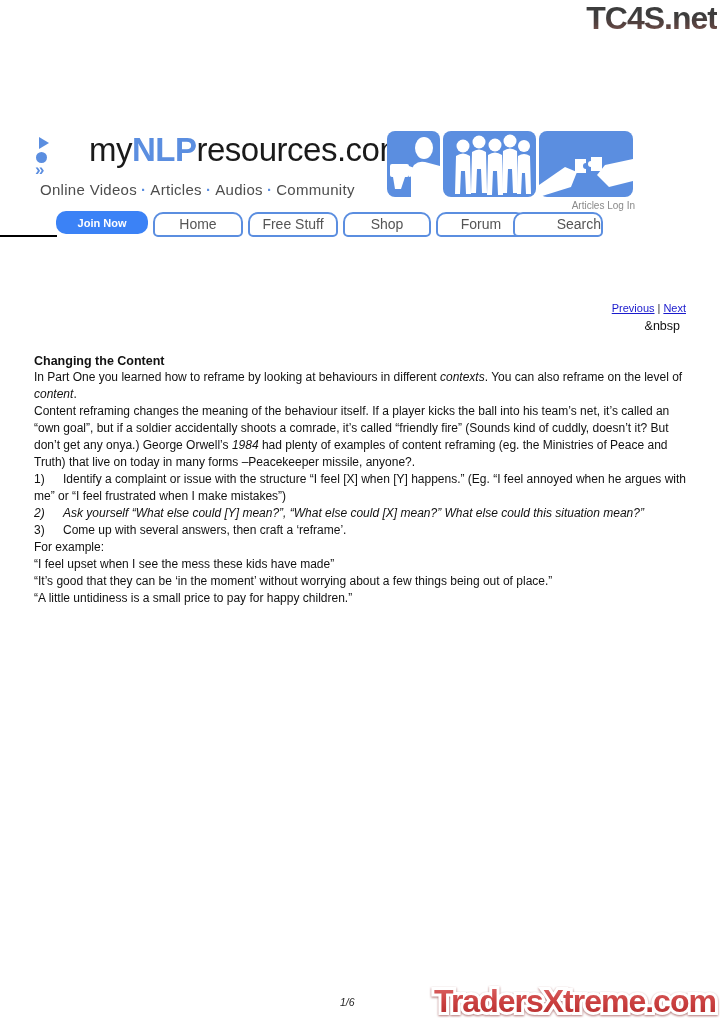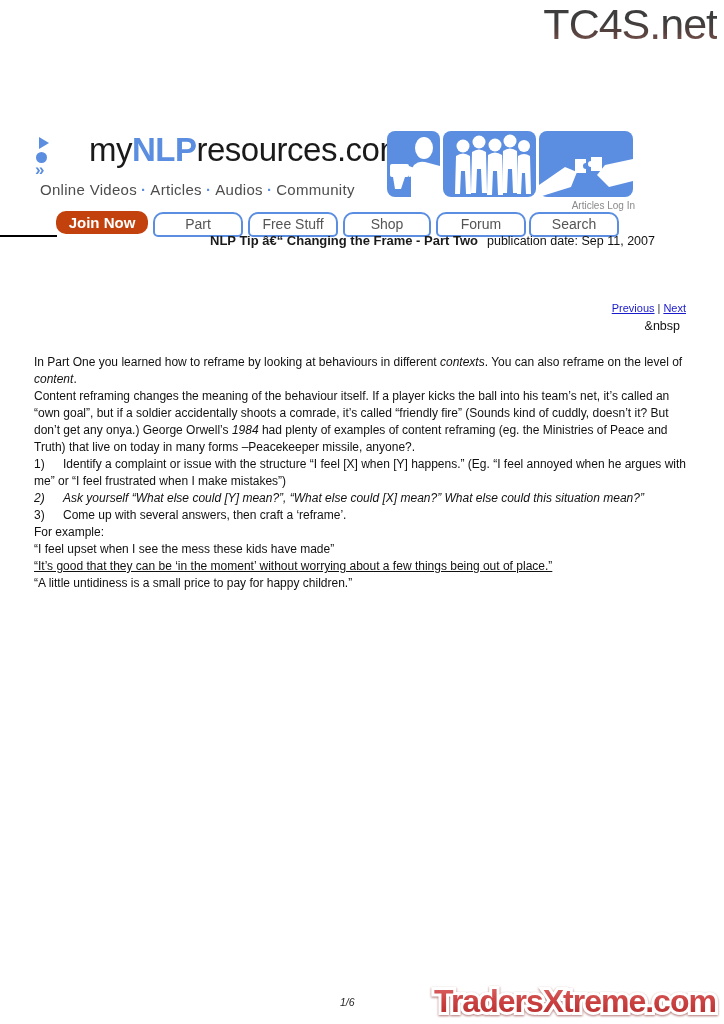--- a/index.html
+++ b/index.html
@@ -3,21 +3,21 @@
 <meta charset="utf-8">
 <style>
   html,body{margin:0;padding:0;background:#888;}
   .page{
     position:relative;width:724px;height:1024px;background:#fff;margin:0 auto;
     font-family:"Liberation Sans",sans-serif;color:#1a1a1a;overflow:hidden;
   }
   
   .tc4s{
     position:absolute;top:0;right:7px;
-    font-size:43px;font-weight:normal;letter-spacing:-1px;
+    font-size:32px;font-weight:bold;letter-spacing:-1px;
     background:linear-gradient(#3d3d3d 0%,#3d3d3d 42%,#57423f 68%,#9a625a 100%);
     -webkit-background-clip:text;background-clip:text;color:transparent;
   }
   
   .logo-row{position:absolute;left:34px;top:131px;width:656px;height:72px;}
   .logo-icons{position:absolute;left:0;top:6px;width:18px;height:46px;}
   .tri{position:absolute;left:5px;top:0;width:0;height:0;
        border-left:10px solid #5b8ee0;border-top:6px solid transparent;border-bottom:6px solid transparent;}
   .dot{position:absolute;left:2px;top:15px;width:11px;height:11px;border-radius:50%;background:#5b8ee0;}
   .chev{position:absolute;left:1px;top:24px;font-size:17px;font-weight:bold;color:#5b8ee0;line-height:1;}
@@ -29,48 +29,48 @@
   .hdr-img{position:absolute;top:131px;height:66px;background:#5b8ee0;border-radius:8px;}
   .hdr-img svg{display:block;}
   .img1{left:387px;width:53px;}
   .img2{left:443px;width:93px;}
   .img3{left:539px;width:94px;}
   .members{position:absolute;top:200px;right:89px;font-size:10px;color:#8a8a8a;}
   
   .nav-line{position:absolute;left:0;top:235px;width:57px;height:2px;background:#000;}
   .tab{position:absolute;top:212px;height:21px;border:2px solid #5b8ee0;border-radius:10px 10px 5px 5px;
        background:#fff;color:#555;font-size:14px;text-align:center;line-height:21px;cursor:pointer;}
-  .tab-join{position:absolute;top:211px;height:23px;left:56px;width:92px;background:#c2410c;border:none;
-       border-radius:10px;color:#fff;font-weight:bold;font-size:15px;text-align:center;line-height:24px;cursor:pointer;}
+  .tab-join{position:absolute;top:211px;height:23px;left:56px;width:92px;background:#3b82f6;border:none;
+       border-radius:10px;color:#fff;font-weight:bold;font-size:11px;text-align:center;line-height:24px;cursor:pointer;}
   .t-home{left:153px;width:86px;}
   .t-free{left:248px;width:86px;}
   .t-shop{left:343px;width:84px;}
   .t-forum{left:436px;width:86px;}
-  .t-search{left:529px;width:86px;}
+  .t-search{left:513px;width:86px;text-align:right;}
   
   .title-row{position:absolute;left:210px;top:233px;white-space:nowrap;font-size:12.5px;}
   .title-row b{font-size:13px;}
   .title-row .pub{margin-left:9px;color:#111;}
   
   .pager{position:absolute;top:302px;right:38px;font-size:11px;white-space:nowrap;}
   .pager a{color:#1a1acd;text-decoration:underline;cursor:pointer;}
   .pager .bar{color:#333;padding:0 3px;}
   .nbsp{position:absolute;top:319px;right:44px;font-size:12.5px;color:#111;}
   
   .article{position:absolute;left:34px;top:354px;width:656px;font-size:12px;line-height:17px;color:#111;}
   .article h2{font-size:12.5px;margin:0;line-height:15px;}
   .article p{margin:0;}
   .p1{margin-top:53px;}
   .p2{margin-top:45px;}
   .li1{margin-top:38px;}
   .li2{margin-top:19px;font-style:italic;}
   .li3{margin-top:22px;}
   .fex{margin-top:38px;}
   .q1{margin-top:40px;}
-  .q2{margin-top:38px;text-decoration:underline;}
+  .q2{margin-top:38px;}
   .q3{margin-top:38px;}
   .num{display:inline-block;width:29px;}
   
   .watermark{position:absolute;left:220px;top:483px;pointer-events:none;}
   .watermark svg{filter:drop-shadow(0 1px 2px rgba(90,90,90,0.55));}
   
   .page-num{position:absolute;left:340px;top:996px;font-size:10.5px;font-style:italic;color:#222;}
   .footer-logo{position:absolute;left:424px;top:980px;}
   .footer-logo svg{filter:drop-shadow(0 1px 1px rgba(120,20,20,0.6));}
 </style>
@@ -123,36 +123,34 @@
         <path d="M94 28 L66 34 L58 44 L70 56 L94 50 Z"></path>
         <path d="M36 28 h11 v4 a3 3 0 0 0 0 6 v4 h-11 z"></path>
         <path d="M52 26 h11 v14 h-11 v-4 a3 3 0 0 1 0 -6 z"></path>
       </g>
     </svg>
   </div>
   <div class="members">Articles Log In</div>
 
   <div class="nav-line"></div>
   <div class="tab-join">Join Now</div>
-  <div class="tab t-home">Part</div>
+  <div class="tab t-home">Home</div>
   <div class="tab t-free">Free Stuff</div>
   <div class="tab t-shop">Shop</div>
   <div class="tab t-forum">Forum</div>
   <div class="tab t-search">Search</div>
 
-  <div class="title-row">
-    <b>NLP Tip â€“ Changing the Frame - Part Two</b><span class="pub">publication date: Sep 11, 2007</span>
-  </div>
 
   <div class="pager">
     <a>Previous</a><span class="bar">|</span><a>Next</a>
   </div>
   <div class="nbsp">&amp;nbsp</div>
 
   <div class="article">
+    <h2>Changing the Content</h2>
     <p class="p1"><span>In Part One you learned how to reframe by looking at behaviours in different </span><i>contexts</i><span>. You can also reframe on the level of </span><i>content</i><span>.</span></p>
     <p class="p2"><span>Content reframing changes the meaning of the behaviour itself. If a player kicks the ball into his team’s net, it’s called an “own goal”, but if a soldier accidentally shoots a comrade, it’s called “friendly fire” (Sounds kind of cuddly, doesn’t it? But don’t get any onya.) George Orwell’s </span><i>1984</i><span> had plenty of examples of content reframing (eg. the Ministries of Peace and Truth) that live on today in many forms –Peacekeeper missile, anyone?.</span></p>
     <p class="li1"><span class="num">1)</span><span>Identify a complaint or issue with the structure “I feel [X] when [Y] happens.” (Eg. “I feel annoyed when he argues with me” or “I feel frustrated when I make mistakes”)</span></p>
     <p class="li2"><span class="num">2)</span><span>Ask yourself “What else could [Y] mean?”, “What else could [X] mean?” What else could this situation mean?”</span></p>
     <p class="li3"><span class="num">3)</span><span>Come up with several answers, then craft a ‘reframe’.</span></p>
     <p class="fex">For example:</p>
     <p class="q1">“I feel upset when I see the mess these kids have made”</p>
     <p class="q2">“It’s good that they can be ‘in the moment’ without worrying about a few things being out of place.”</p>
     <p class="q3">“A little untidiness is a small price to pay for happy children.”</p>
   </div>

